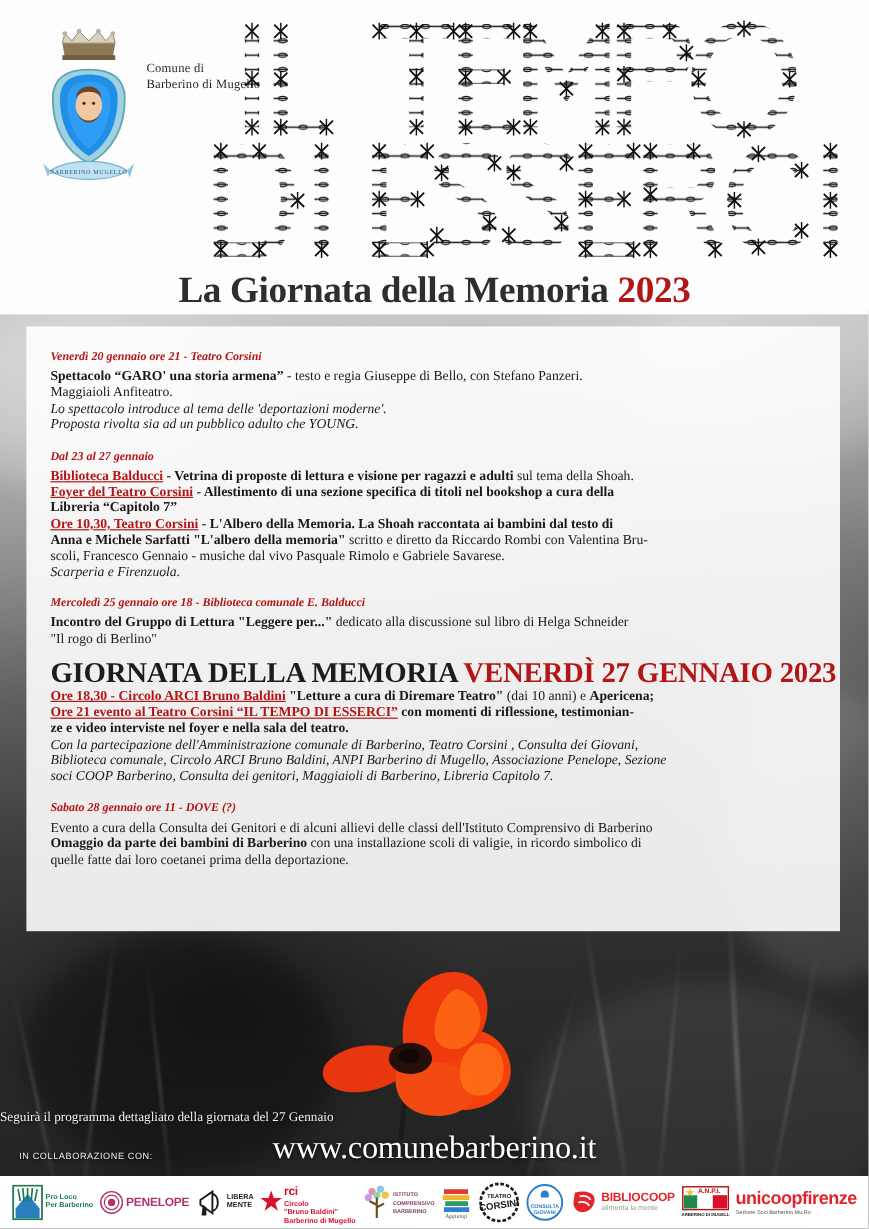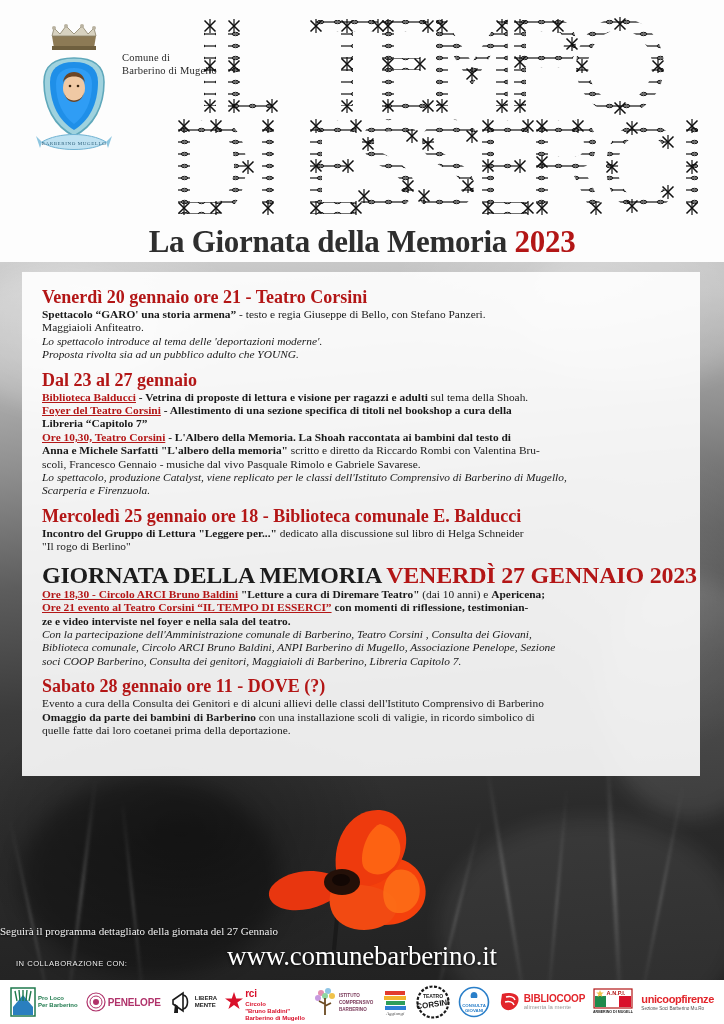--- a/index.html
+++ b/index.html
@@ -123,24 +123,25 @@
   }
 
   .panel-inner { position: relative; width: 100%; }
 
   .sec { margin-bottom: 9px; }
   .sec:last-child { margin-bottom: 0; }
 
   .sec-head {
     font-family: "Liberation Serif", serif;
     font-weight: bold;
-    font-size: 18px;
+    font-size: 10px;
     color: #b31616;
     line-height: 19px;
     margin-bottom: 1px;
+    font-style: italic;
   }
 
   .ln {
     font-family: "Liberation Serif", serif;
     font-size: 11.4px;
     line-height: 13.4px;
     color: #191919;
   }
 
   .b  { font-weight: bold; }
@@ -303,21 +304,20 @@
           <div class="ln"><span class="i">Proposta rivolta sia ad un pubblico adulto che YOUNG.</span></div>
         </div>
         <div class="sec">
           <div class="sec-head">Dal 23 al 27 gennaio</div>
           <div class="ln"><span class="rb">Biblioteca Balducci</span><span class="b"> - </span><span class="b">Vetrina di proposte di lettura e visione per ragazzi e adulti</span><span> sul tema della Shoah.</span></div>
           <div class="ln"><span class="rb">Foyer del Teatro Corsini</span><span class="b"> - Allestimento di una sezione specifica di titoli nel bookshop a cura della</span></div>
           <div class="ln"><span class="b">Libreria “Capitolo 7”</span></div>
           <div class="ln"><span class="rb">Ore 10,30, Teatro Corsini</span><span class="b"> - L'Albero della Memoria. La Shoah raccontata ai bambini  dal testo di</span></div>
           <div class="ln"><span class="b">Anna e Michele Sarfatti "L'albero della memoria"</span><span> scritto e diretto da Riccardo Rombi con Valentina Bru-</span></div>
           <div class="ln"><span>scoli, Francesco Gennaio - musiche dal vivo Pasquale Rimolo e Gabriele Savarese.</span></div>
-          <div class="ln"><span class="i">Lo spettacolo, produzione Catalyst, viene replicato per le classi dell'Istituto Comprensivo di Barberino di Mugello,</span></div>
           <div class="ln"><span class="i">Scarperia e Firenzuola.</span></div>
         </div>
         <div class="sec">
           <div class="sec-head">Mercoledì 25 gennaio ore 18 - Biblioteca comunale E. Balducci</div>
           <div class="ln"><span class="b">Incontro del Gruppo di Lettura "Leggere per..."</span><span> dedicato alla discussione sul libro di Helga Schneider</span></div>
           <div class="ln"><span>"Il rogo di Berlino"</span></div>
         </div>
         <div class="sec">
           <div class="banner-head"><span>GIORNATA DELLA MEMORIA </span><span class="r2">VENERDÌ 27 GENNAIO 2023</span></div>
           <div class="ln"><span class="rb">Ore 18,30 - Circolo ARCI Bruno Baldini</span><span class="b"> "Letture a cura di Diremare Teatro"</span><span> (dai 10 anni) e </span><span class="b">Apericena;</span></div>
@@ -612,20 +612,20 @@
         <rect x="14" y="8" width="11" height="11" fill="#ffffff"></rect>
         <rect x="26" y="8" width="12" height="11" fill="#d9102a"></rect>
         <path d="M7 2 L8 4.6 L10.8 4.6 L8.6 6.3 L9.4 9 L7 7.4 L4.6 9 L5.4 6.3 L3.2 4.6 L6 4.6 Z" fill="#f0c24a"></path>
         <text x="23" y="6.5" font-family="Liberation Sans, sans-serif" font-size="5.6" fill="#b31616" text-anchor="middle" font-weight="bold">A.N.P.I.</text>
         <text x="20" y="25" font-family="Liberation Sans, sans-serif" font-size="3.6" fill="#1b1b1b" text-anchor="middle" font-weight="bold">BARBERINO DI MUGELLO</text>
       </svg>
     </div>
 
     <div class="logo">
       <div>
-        <div style="font-family:'Liberation Sans',sans-serif; font-size:11px; font-weight:bold; color:#e2252b; letter-spacing:-0.4px;">unicoopfirenze</div>
+        <div style="font-family:'Liberation Sans',sans-serif; font-size:15px; font-weight:bold; color:#e2252b; letter-spacing:-0.4px;">unicoopfirenze</div>
         <div class="logo-txt" style="color:#555; font-weight:normal; font-size:4.6px">Sezione Soci Barberino Mu.Ro</div>
       </div>
     </div>
 
   </div>
 
 </div>
 
 </body></html>

